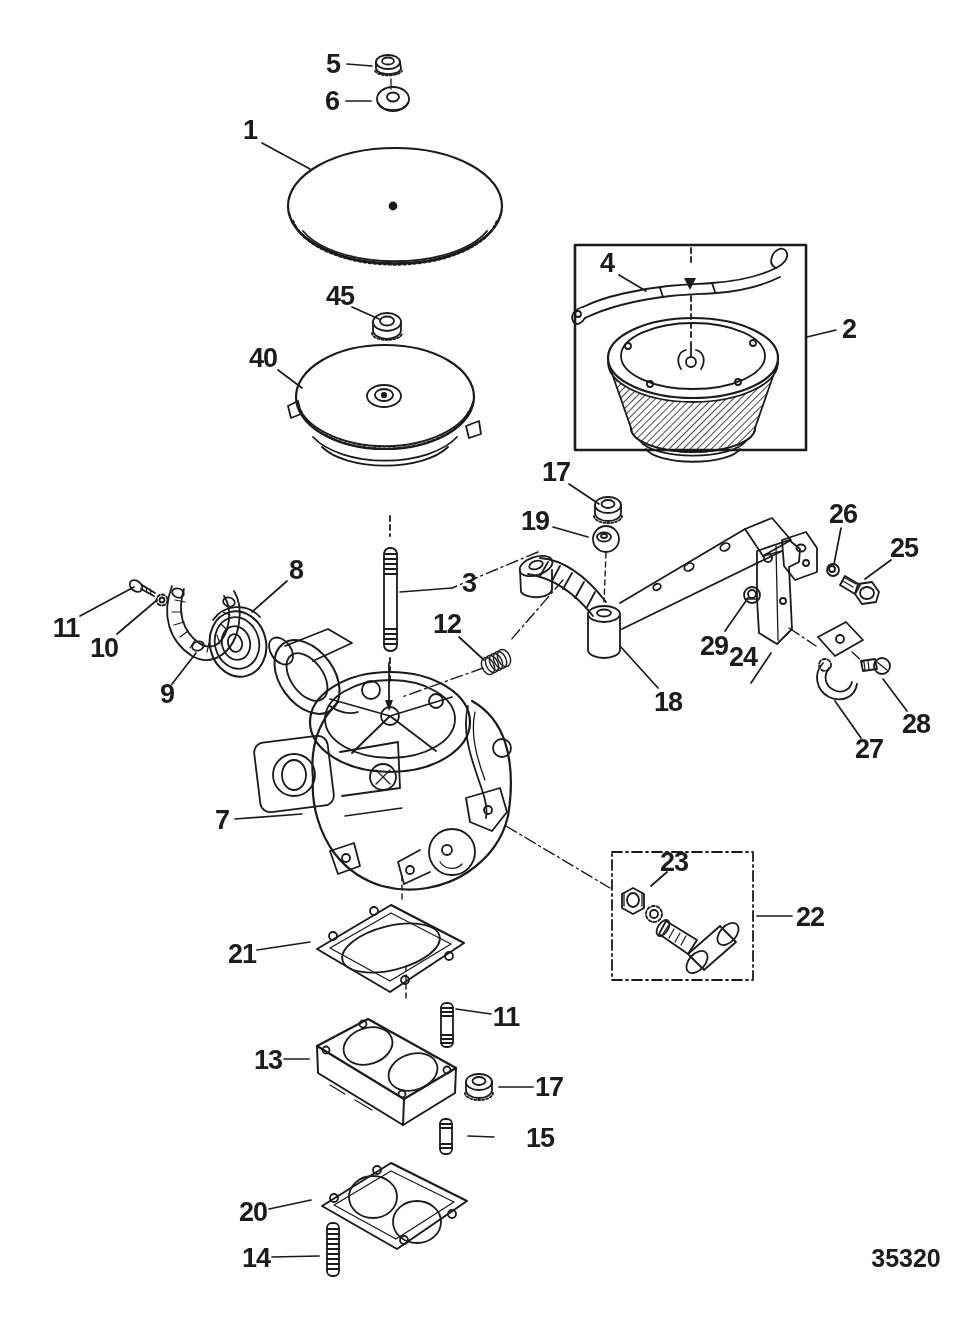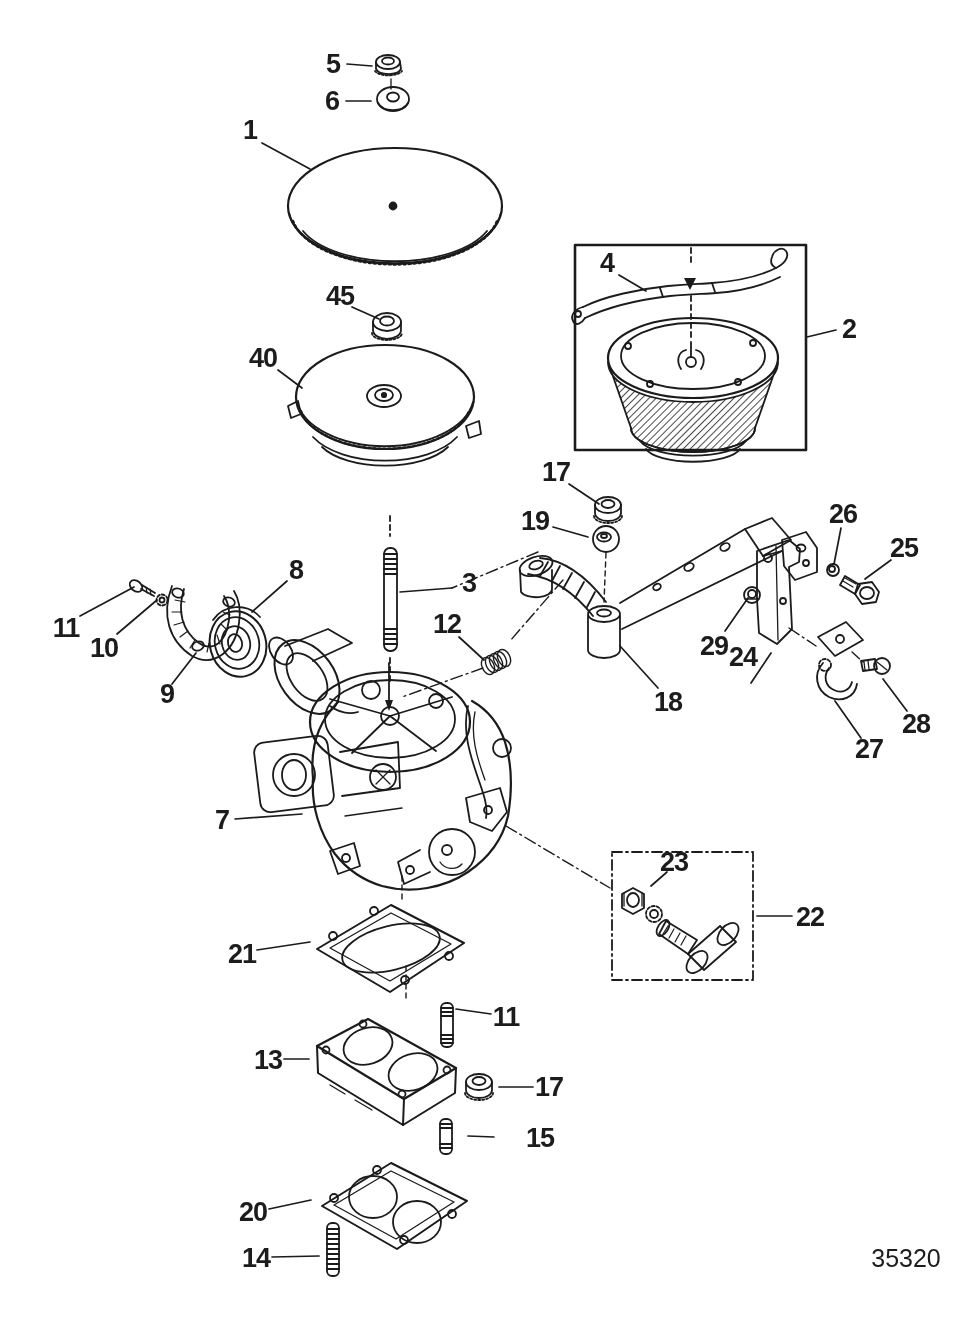--- a/index.html
+++ b/index.html
@@ -1,21 +1,21 @@
 <!DOCTYPE html>
 <html><head>
 <meta charset="utf-8">
 <style>
   html,body{margin:0;padding:0;background:#ffffff;}
   .stage{position:relative;width:975px;height:1332px;background:#ffffff;overflow:hidden;
          font-family:"Liberation Sans",sans-serif;}
   .stage svg{position:absolute;left:0;top:0;}
   .callout{position:absolute;transform:translate(-50%,-50%);font-weight:bold;font-size:27px;
            color:#1c1c1c;letter-spacing:-1px;line-height:1;user-select:none;}
-  .drawing-number{position:absolute;transform:translate(-50%,-50%);font-weight:normal;font-size:25px;
+  .drawing-number{position:absolute;transform:translate(-50%,-50%);font-weight:bold;font-size:25px;
            color:#1c1c1c;letter-spacing:0;}
 </style>
 </head>
 <body>
 
 <div class="stage">
 
 <svg width="975" height="1332" viewBox="0 0 975 1332">
   <defs>
     <pattern id="hatch" width="5" height="5" patternUnits="userSpaceOnUse" patternTransform="rotate(45)">

